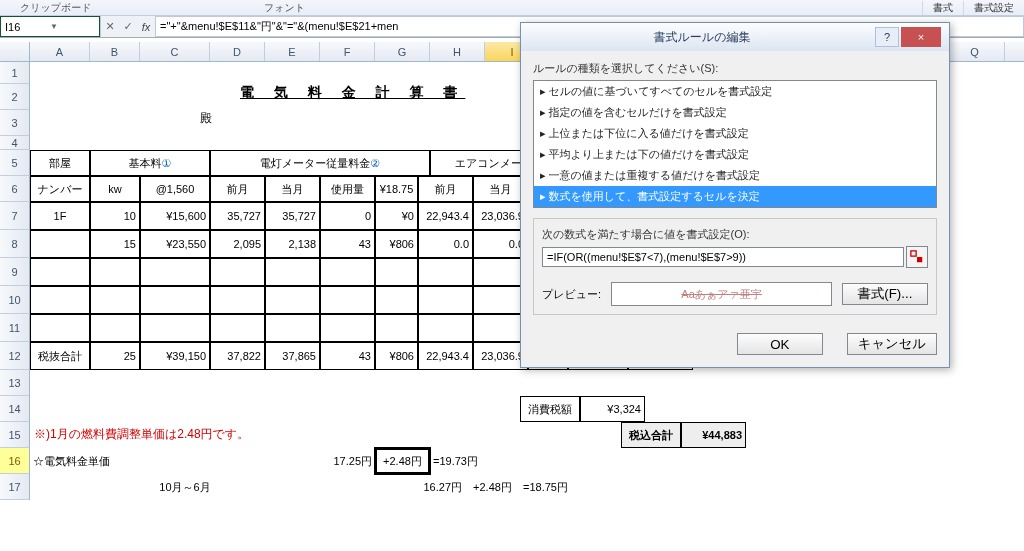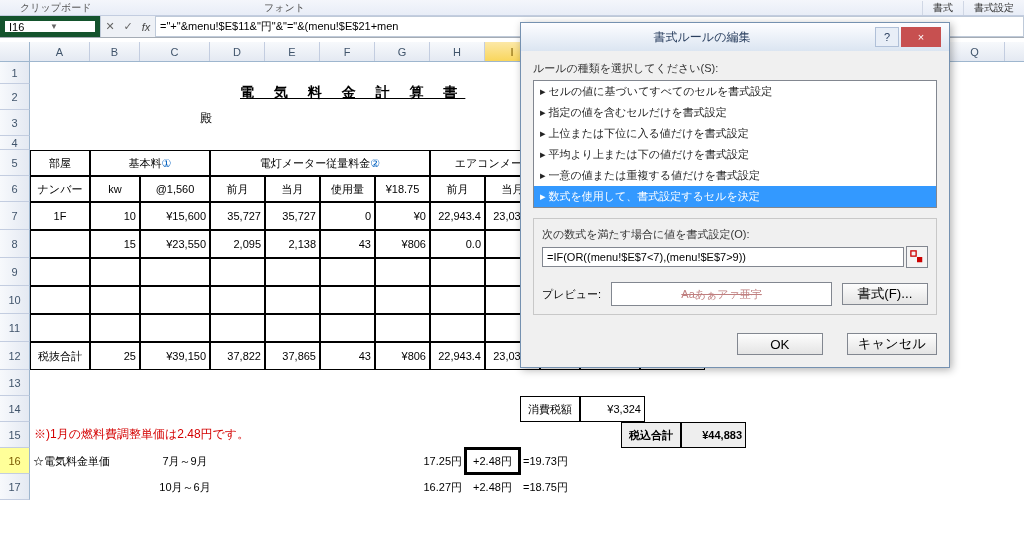--- a/index.html
+++ b/index.html
@@ -4,21 +4,21 @@
 <style>
 * { box-sizing: border-box; margin: 0; padding: 0; }
 body { font-family: "MS PGothic", sans-serif; font-size: 12px; background: #fff; width: 1024px; height: 551px; overflow: hidden; position: relative; }
 
 .ribbon-top { height: 16px; background: linear-gradient(#f4f6fb,#e8edf7); border-bottom: 1px solid #c3cde0; display: flex; align-items: flex-end; }
 .ribbon-top .group { padding: 0 20px; font-size: 10px; color: #555; }
 .ribbon-top .right-group { margin-left: auto; display: flex; }
 .ribbon-top .right-btn { padding: 0 10px; font-size: 10px; color: #333; border-left: 1px solid #d0d7e5; }
 
 .name-formula { height: 22px; display: flex; border-bottom: 1px solid #a5acb5; background: #eef1f6; }
-.name-box { width: 100px; background: #fff; border: 5px solid #14532d; display: flex; align-items: center; padding: 0 4px; font-size: 11px; }
+.name-box { width: 100px; background: #fff; border: 1px solid #14532d; display: flex; align-items: center; padding: 0 4px; font-size: 11px; }
 .name-box span { flex: 1; }
 .name-box .dd { color: #666; font-size: 8px; }
 .fx-block { display: flex; align-items: center; border-left: 1px solid #bfcad9; background: #eef1f6; }
 .fx-block .ic { width: 18px; text-align: center; color: #666; font-size: 11px; cursor: pointer; }
 .fx-block .fx { font-style: italic; color: #444; }
 .formula-bar { flex: 1; background: #fff; border: 1px solid #bfcad9; padding: 2px 4px; font-size: 11px; }
 
 .sheet-area { position: absolute; top: 42px; left: 0; right: 0; bottom: 0; overflow: hidden; }
 .col-headers { display: flex; height: 20px; background: linear-gradient(#f7f9fc,#e4e9f2); border-bottom: 1px solid #9eb6ce; }
 .corner { width: 30px; border-right: 1px solid #9eb6ce; background: linear-gradient(#f7f9fc,#e4e9f2); }
@@ -27,21 +27,21 @@
 .ch.sel { background: linear-gradient(#fce8a7,#f9d65c); color: #7a5a00; }
 
 .rows { position: relative; }
 .row { display: flex; border-bottom: 0; }
 .rh { width: 30px; background: linear-gradient(90deg,#f7f9fc,#e4e9f2); border-right: 1px solid #9eb6ce; border-bottom: 1px solid #c3cde0; text-align: center; color: #40546b; font-size: 11px; display: flex; align-items: center; justify-content: center; }
 .rh.sel { background: linear-gradient(90deg,#fce8a7,#f9d65c); color: #7a5a00; }
 .cells { display: flex; position: relative; }
 .cell { border-right: 1px solid #d4d4d4; border-bottom: 1px solid #d4d4d4; padding: 2px 3px; font-size: 11px; display: flex; align-items: center; overflow: hidden; white-space: nowrap; }
 .cell.r { justify-content: flex-end; }
 .cell.c { justify-content: center; }
-.w-a{width:60px}.w-b{width:50px}.w-c{width:70px}.w-d{width:55px}.w-e{width:55px}.w-f{width:55px}.w-g{width:55px}.w-h{width:55px}.w-i{width:55px}.w-j{width:40px}.w-k{width:60px}.w-l{width:65px}.w-m{width:60px}
+.w-a{width:60px}.w-b{width:50px}.w-c{width:70px}.w-d{width:55px}.w-e{width:55px}.w-f{width:55px}.w-g{width:43px}.w-h{width:55px}.w-i{width:55px}.w-j{width:40px}.w-k{width:60px}.w-l{width:65px}.w-m{width:60px}
 .thick-top { border-top: 2px solid #000 !important; }
 .thick-left { border-left: 2px solid #000 !important; }
 .thick-right { border-right: 2px solid #000 !important; }
 .thick-bottom { border-bottom: 2px solid #000 !important; }
 .b-all { border: 1px solid #000 !important; }
 
 .title-underline { text-decoration: underline; letter-spacing: 8px; font-size: 14px; font-weight: bold; }
 .red-text { color: #d40000; }
 .redstrike { color: #c08080; text-decoration: line-through; }
 
@@ -289,21 +289,20 @@
         <div class="red-text" style="padding:4px 4px;width:591px">※)1月の燃料費調整単価は2.48円です。</div>
         <div class="cell c b-all thick-left thick-bottom" style="width:60px;font-weight:bold;background:#eee">税込合計</div>
         <div class="cell r w-l b-all thick-right thick-bottom" style="font-weight:bold;background:#eee">¥44,883</div>
       </div>
     </div>
 
     <div class="row" style="height:26px">
         <div class="rh sel yellow-rh">16</div>
       <div class="cells">
         <div class="cell" style="width:110px;border:none">☆電気料金単価</div>
-        <div class="cell c" style="width:90px;border:none">7月～9月</div>
         <div style="width:180px"></div>
         <div class="cell r" style="width:55px;border:none">17.25円</div>
         <div class="cell c w-h sel-cell" style="border:1px solid #d4d4d4">+2.48円</div>
         <div class="cell" style="width:65px;border:none">=19.73円</div>
       </div>
     </div>
 
     <div class="row" style="height:26px">
         <div class="rh">17</div>
       <div class="cells">

